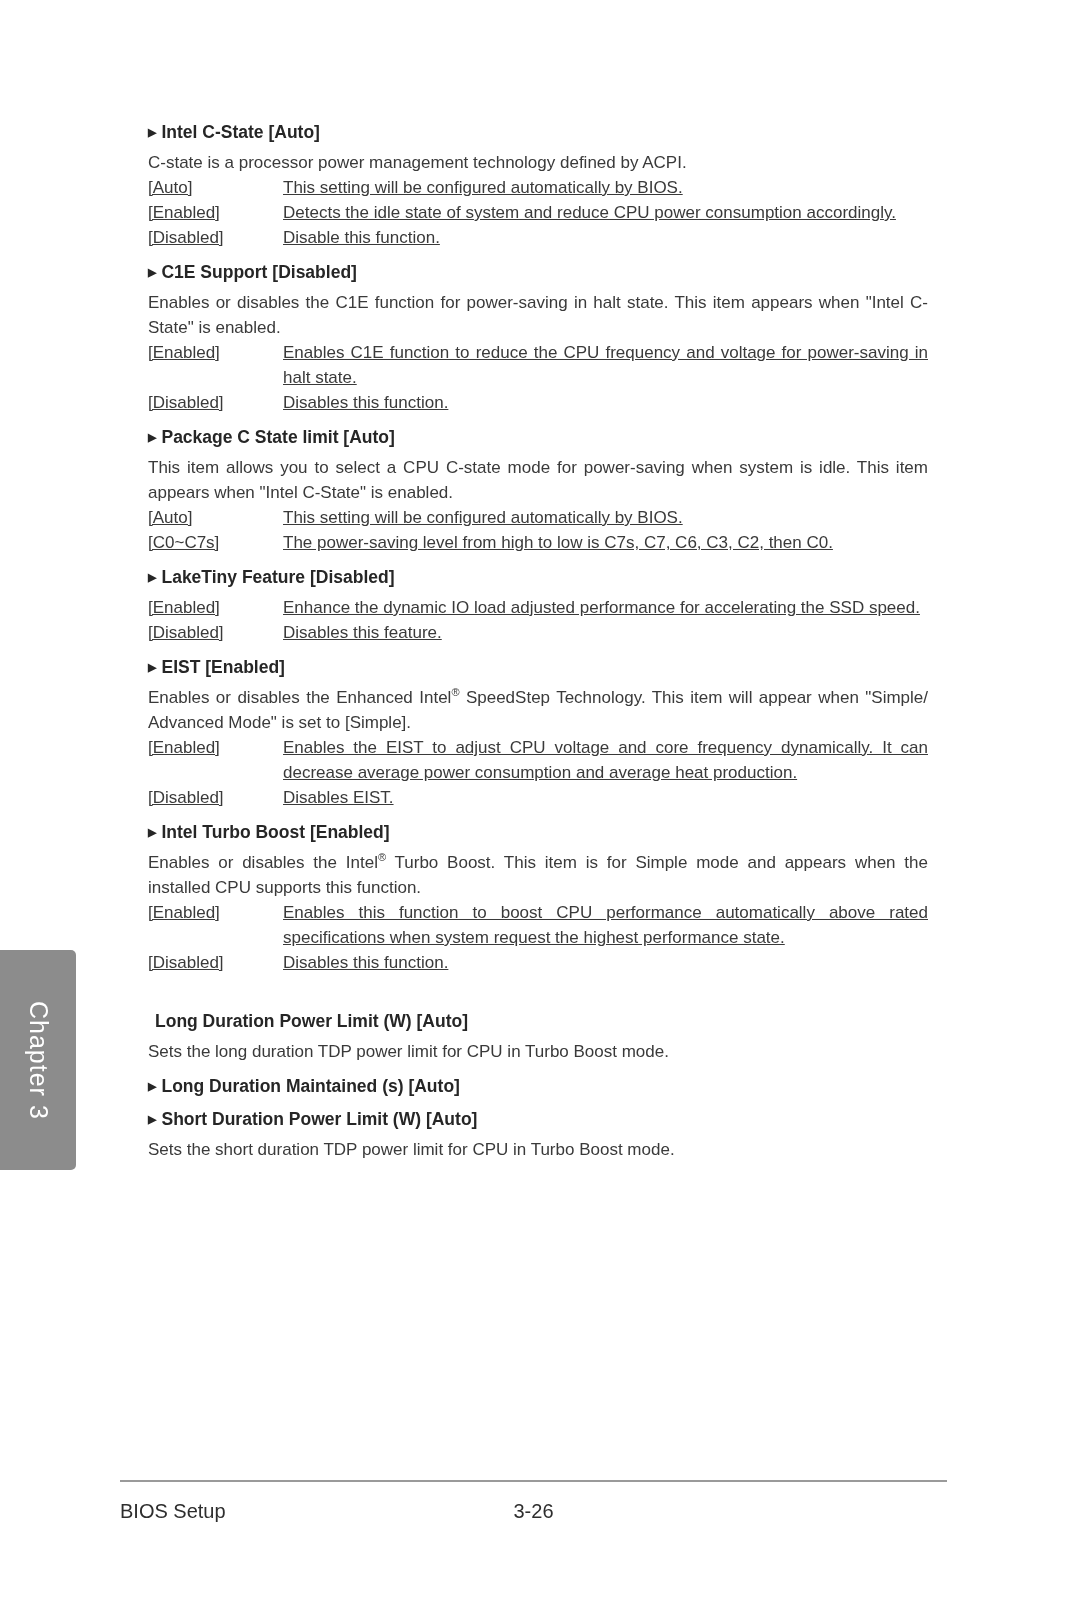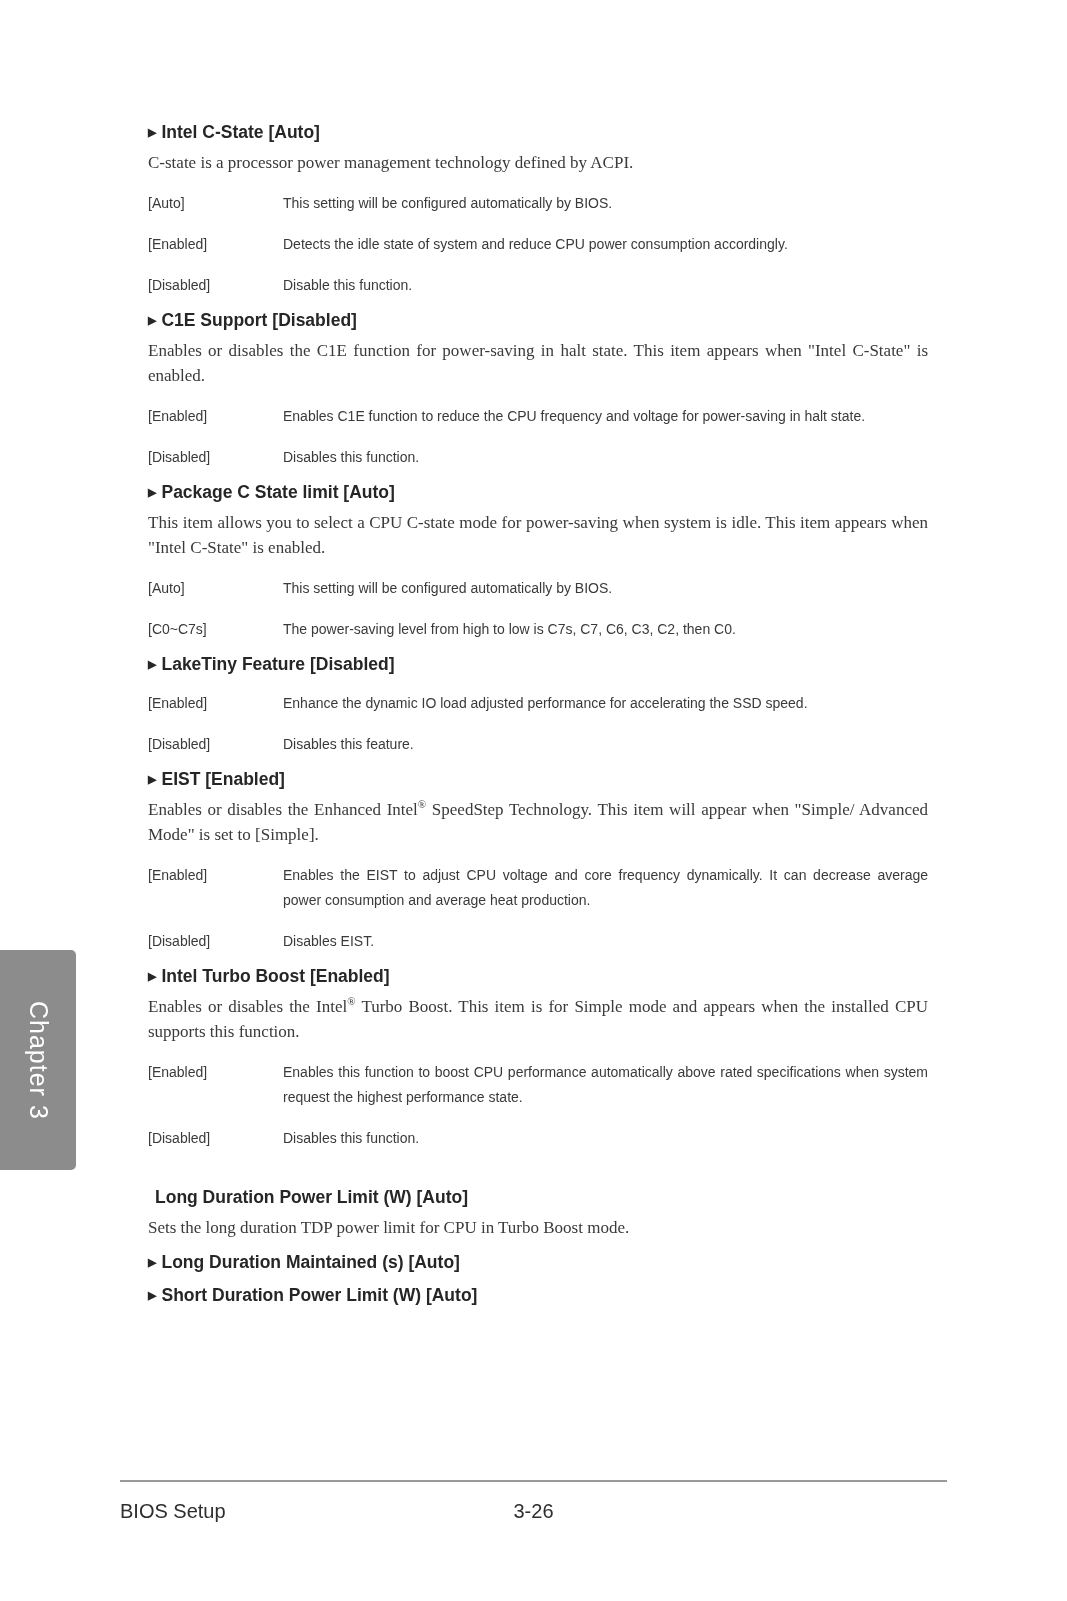--- a/index.html
+++ b/index.html
@@ -53,28 +53,28 @@
     font-size:11px;
     margin-right:5px;
     position:relative; top:-2px;
     color:var(--heading,#262626);
   }
   .desc {
     font-size:17px;
     line-height:25px;
     text-align:justify;
     color:var(--text,#3a3a3a);
-    font-family:Liberation Serif, serif;
   }
   .opt {
     display:grid;
     grid-template-columns:135px 645px;
-    font-size:14px;
+    font-size:17px;
     line-height:25px;
-    margin-top:16px;
+    margin-top:0;
+    text-decoration:underline;
   }
   .opt .term { color:var(--text,#3a3a3a); }
   .opt .def { text-align:justify; color:var(--text,#3a3a3a); }
   sup { font-size:11px; line-height:0; }
   
   .footer {
     position:absolute;
     left:120px; right:120px;
     bottom:78px;
   }
@@ -208,20 +208,21 @@
         <h3 class="sec-title">
           <span class="arrow">▶</span>
           <span>Long Duration Maintained (s) [Auto]</span>
         </h3>
       </section>
       <section class="section">
         <h3 class="sec-title">
           <span class="arrow">▶</span>
           <span>Short Duration Power Limit (W) [Auto]</span>
         </h3>
+        <p class="desc">Sets the short duration TDP power limit for CPU in Turbo Boost mode.</p>
       </section>
     </main>
 
   <footer class="footer">
     <div class="footer-rule"></div>
     <div class="footer-row">
       <span class="footer-doc">BIOS Setup</span>
       <span class="footer-page">3-26</span>
     </div>
   </footer>

